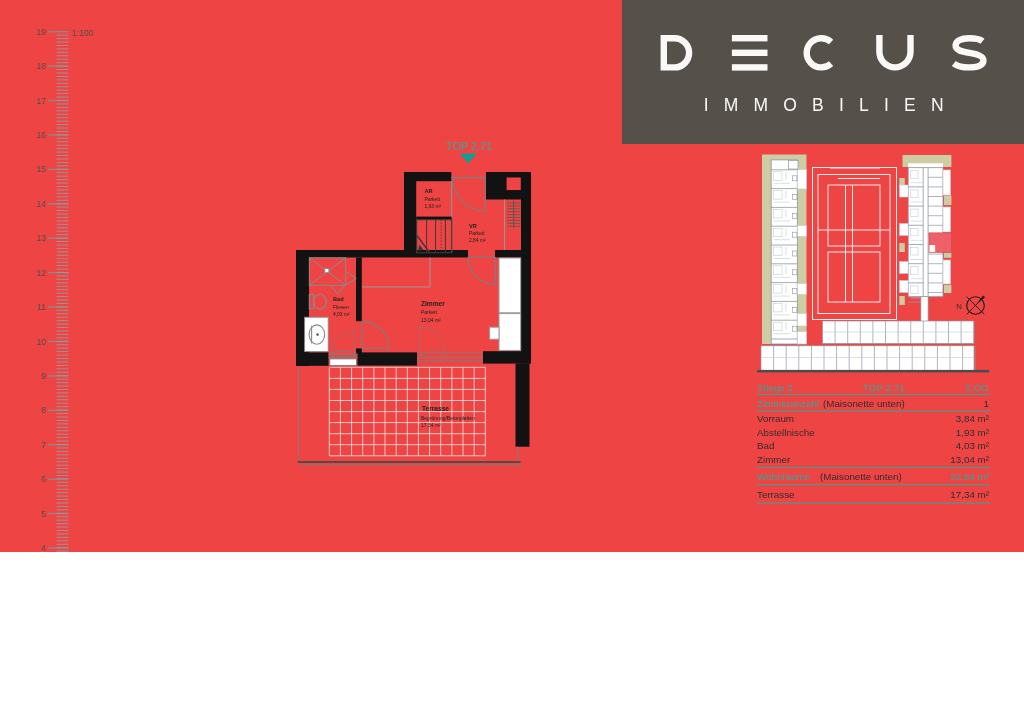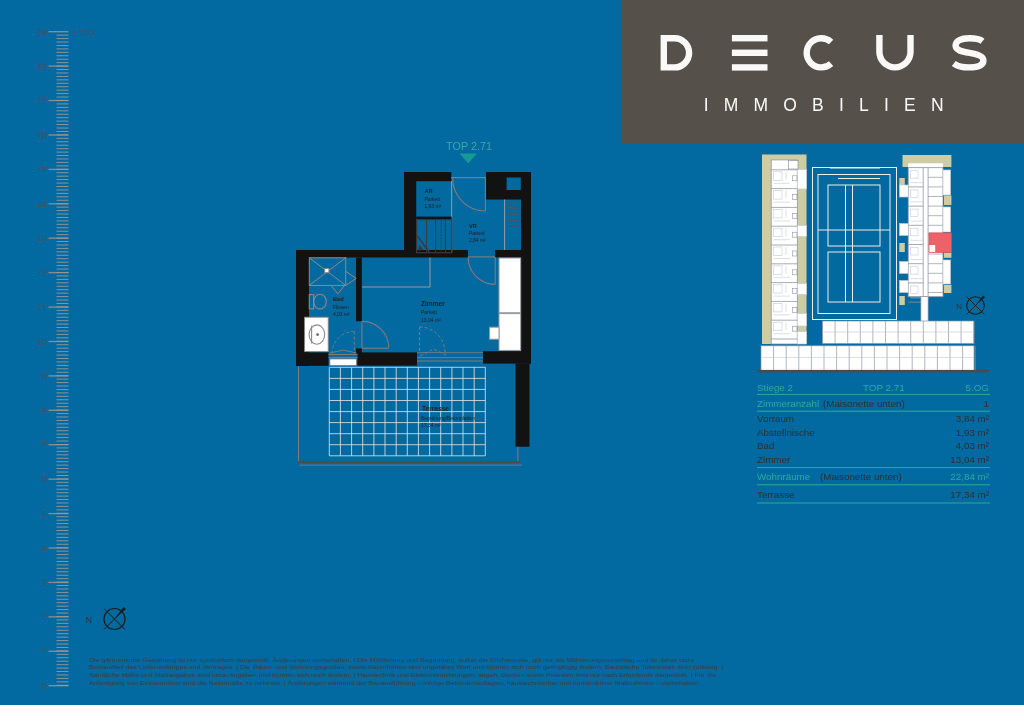--- a/index.html
+++ b/index.html
@@ -1,16 +1,16 @@
 <!DOCTYPE html>
 <html><head>
 <meta charset="utf-8">
 <style>
   html,body{margin:0;padding:0;background:#ffffff;}
-  #page{position:relative;width:1024px;height:705px;overflow:hidden;background:#0369a1;font-family:"Liberation Sans", sans-serif;}
+  #page{position:relative;width:1024px;height:552px;overflow:hidden;background:#ef4444;font-family:"Liberation Sans", sans-serif;}
   svg text{font-family:"Liberation Sans", sans-serif;}
 </style>
 </head>
 <body>
 <div id="page">
 <svg width="1024" height="723" viewBox="0 0 1024 723">
 
 <g id="ruler">
 <line x1="48.5" y1="31.7" x2="68.5" y2="31.7" stroke="#8a8a8a" stroke-width="1.4"></line>
         <line x1="48.5" y1="66.1" x2="68.5" y2="66.1" stroke="#8a8a8a" stroke-width="1.4"></line>

